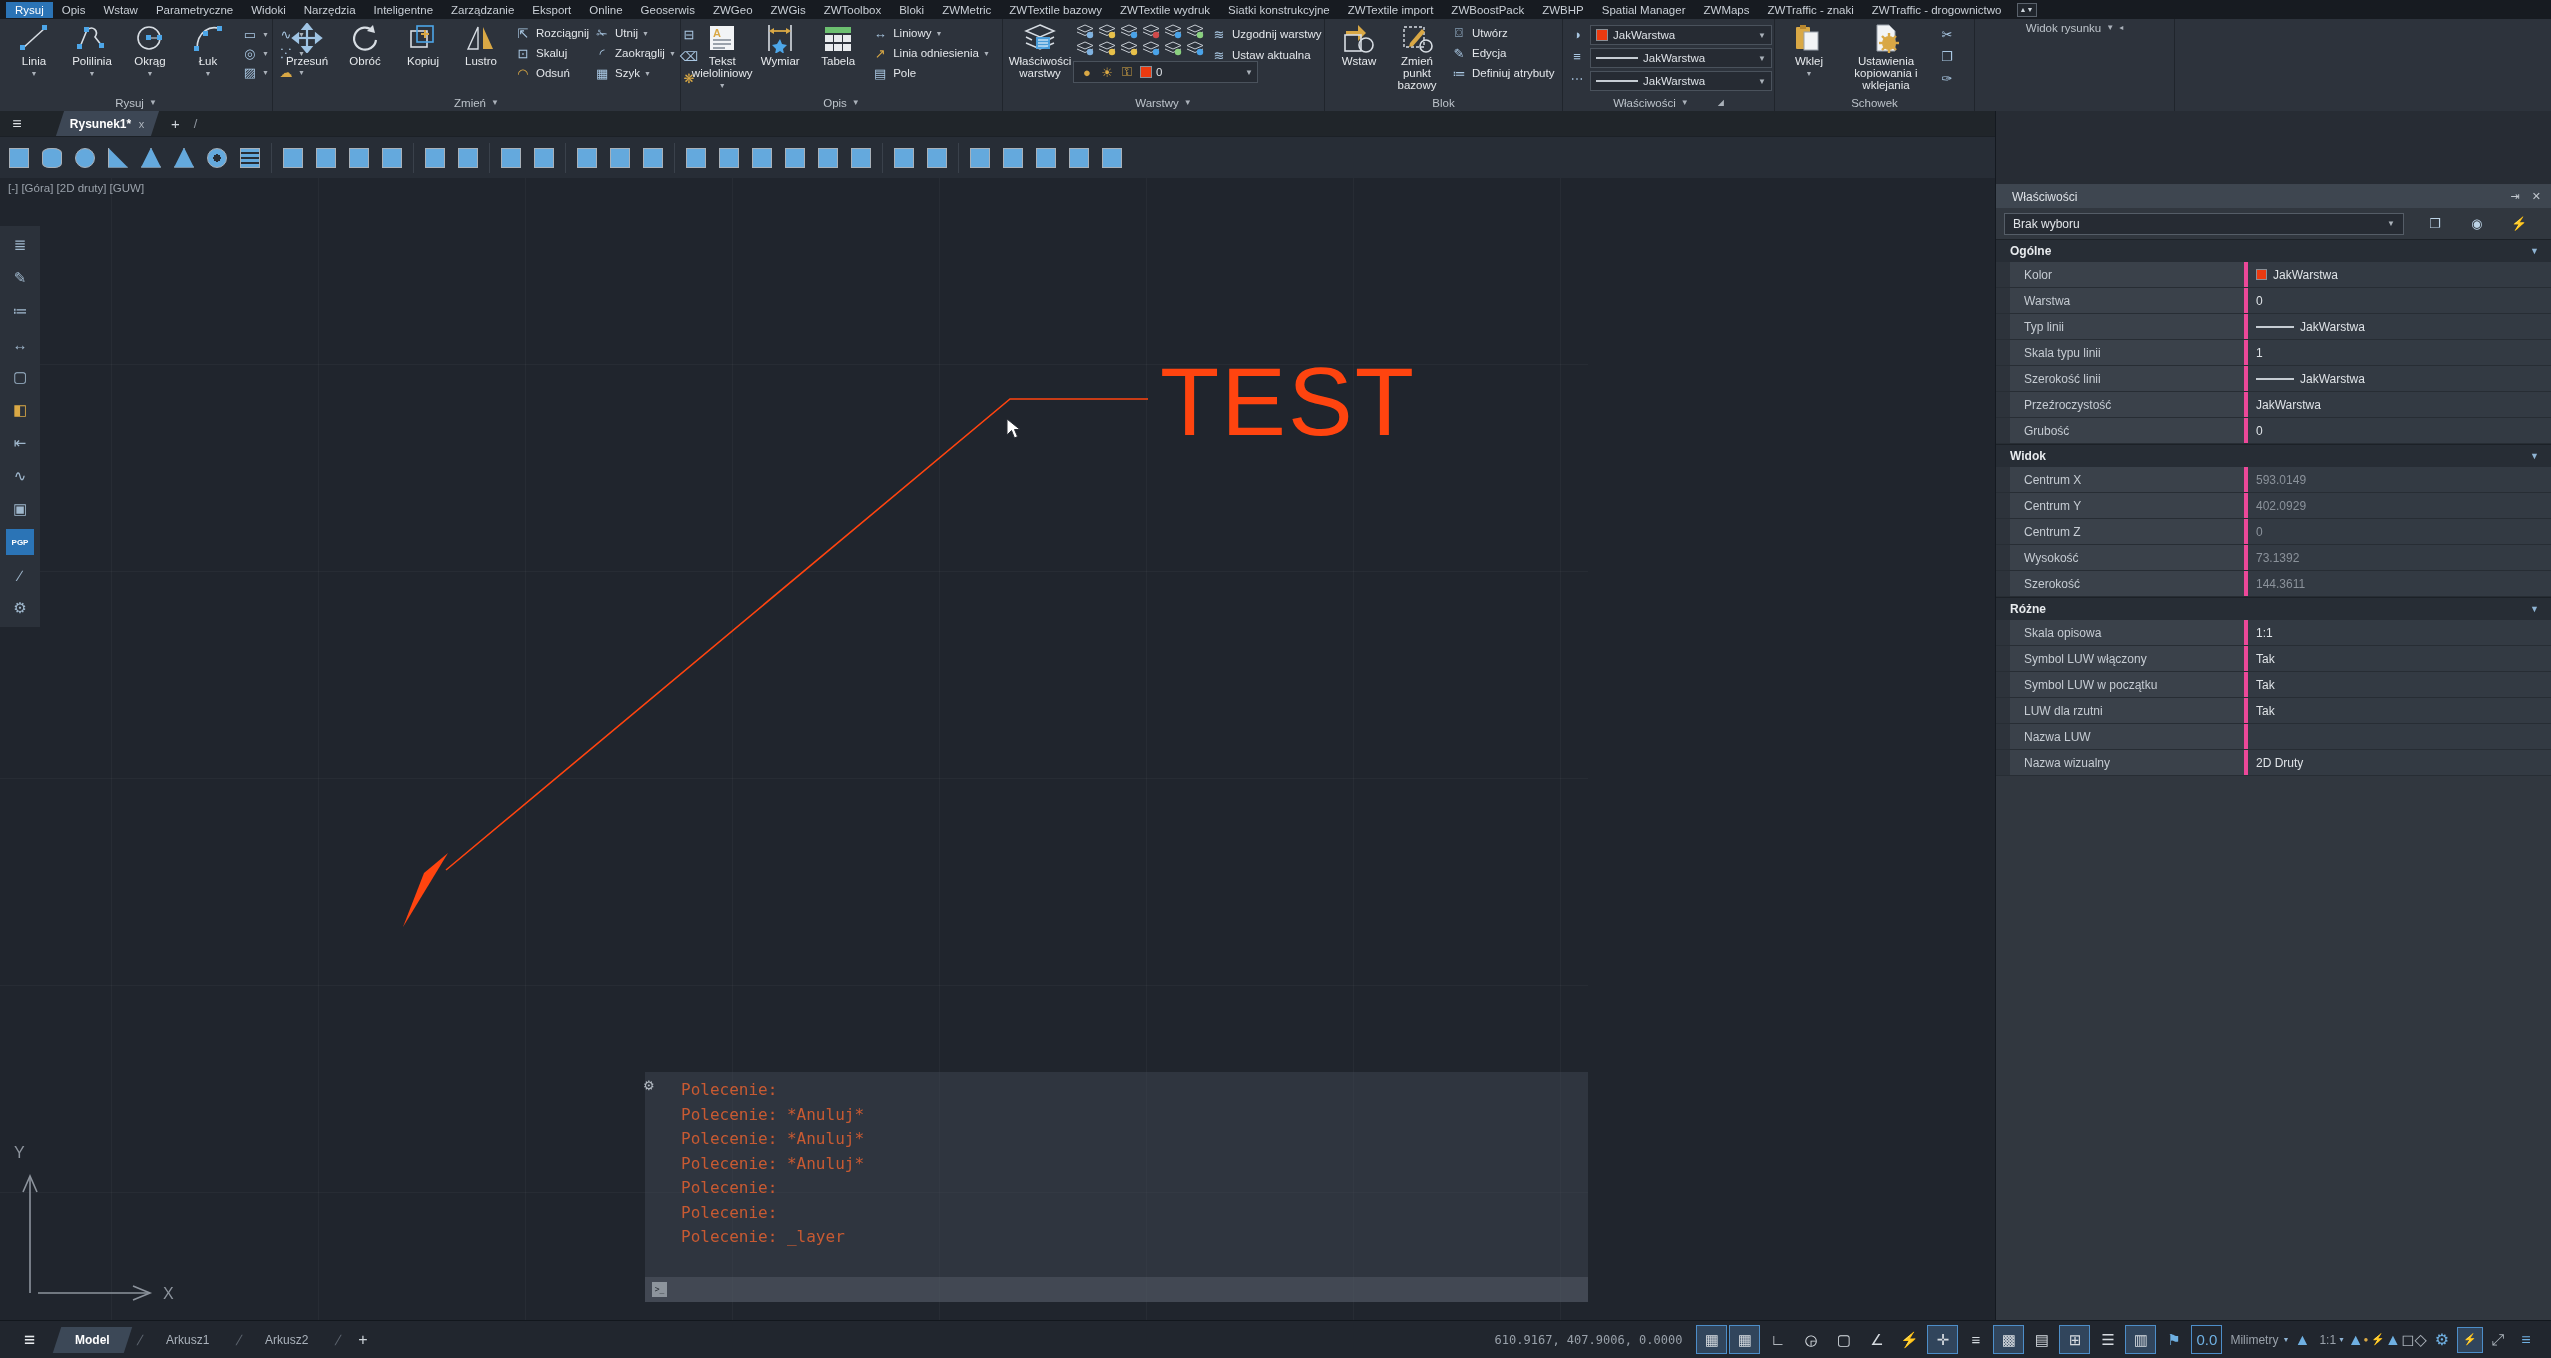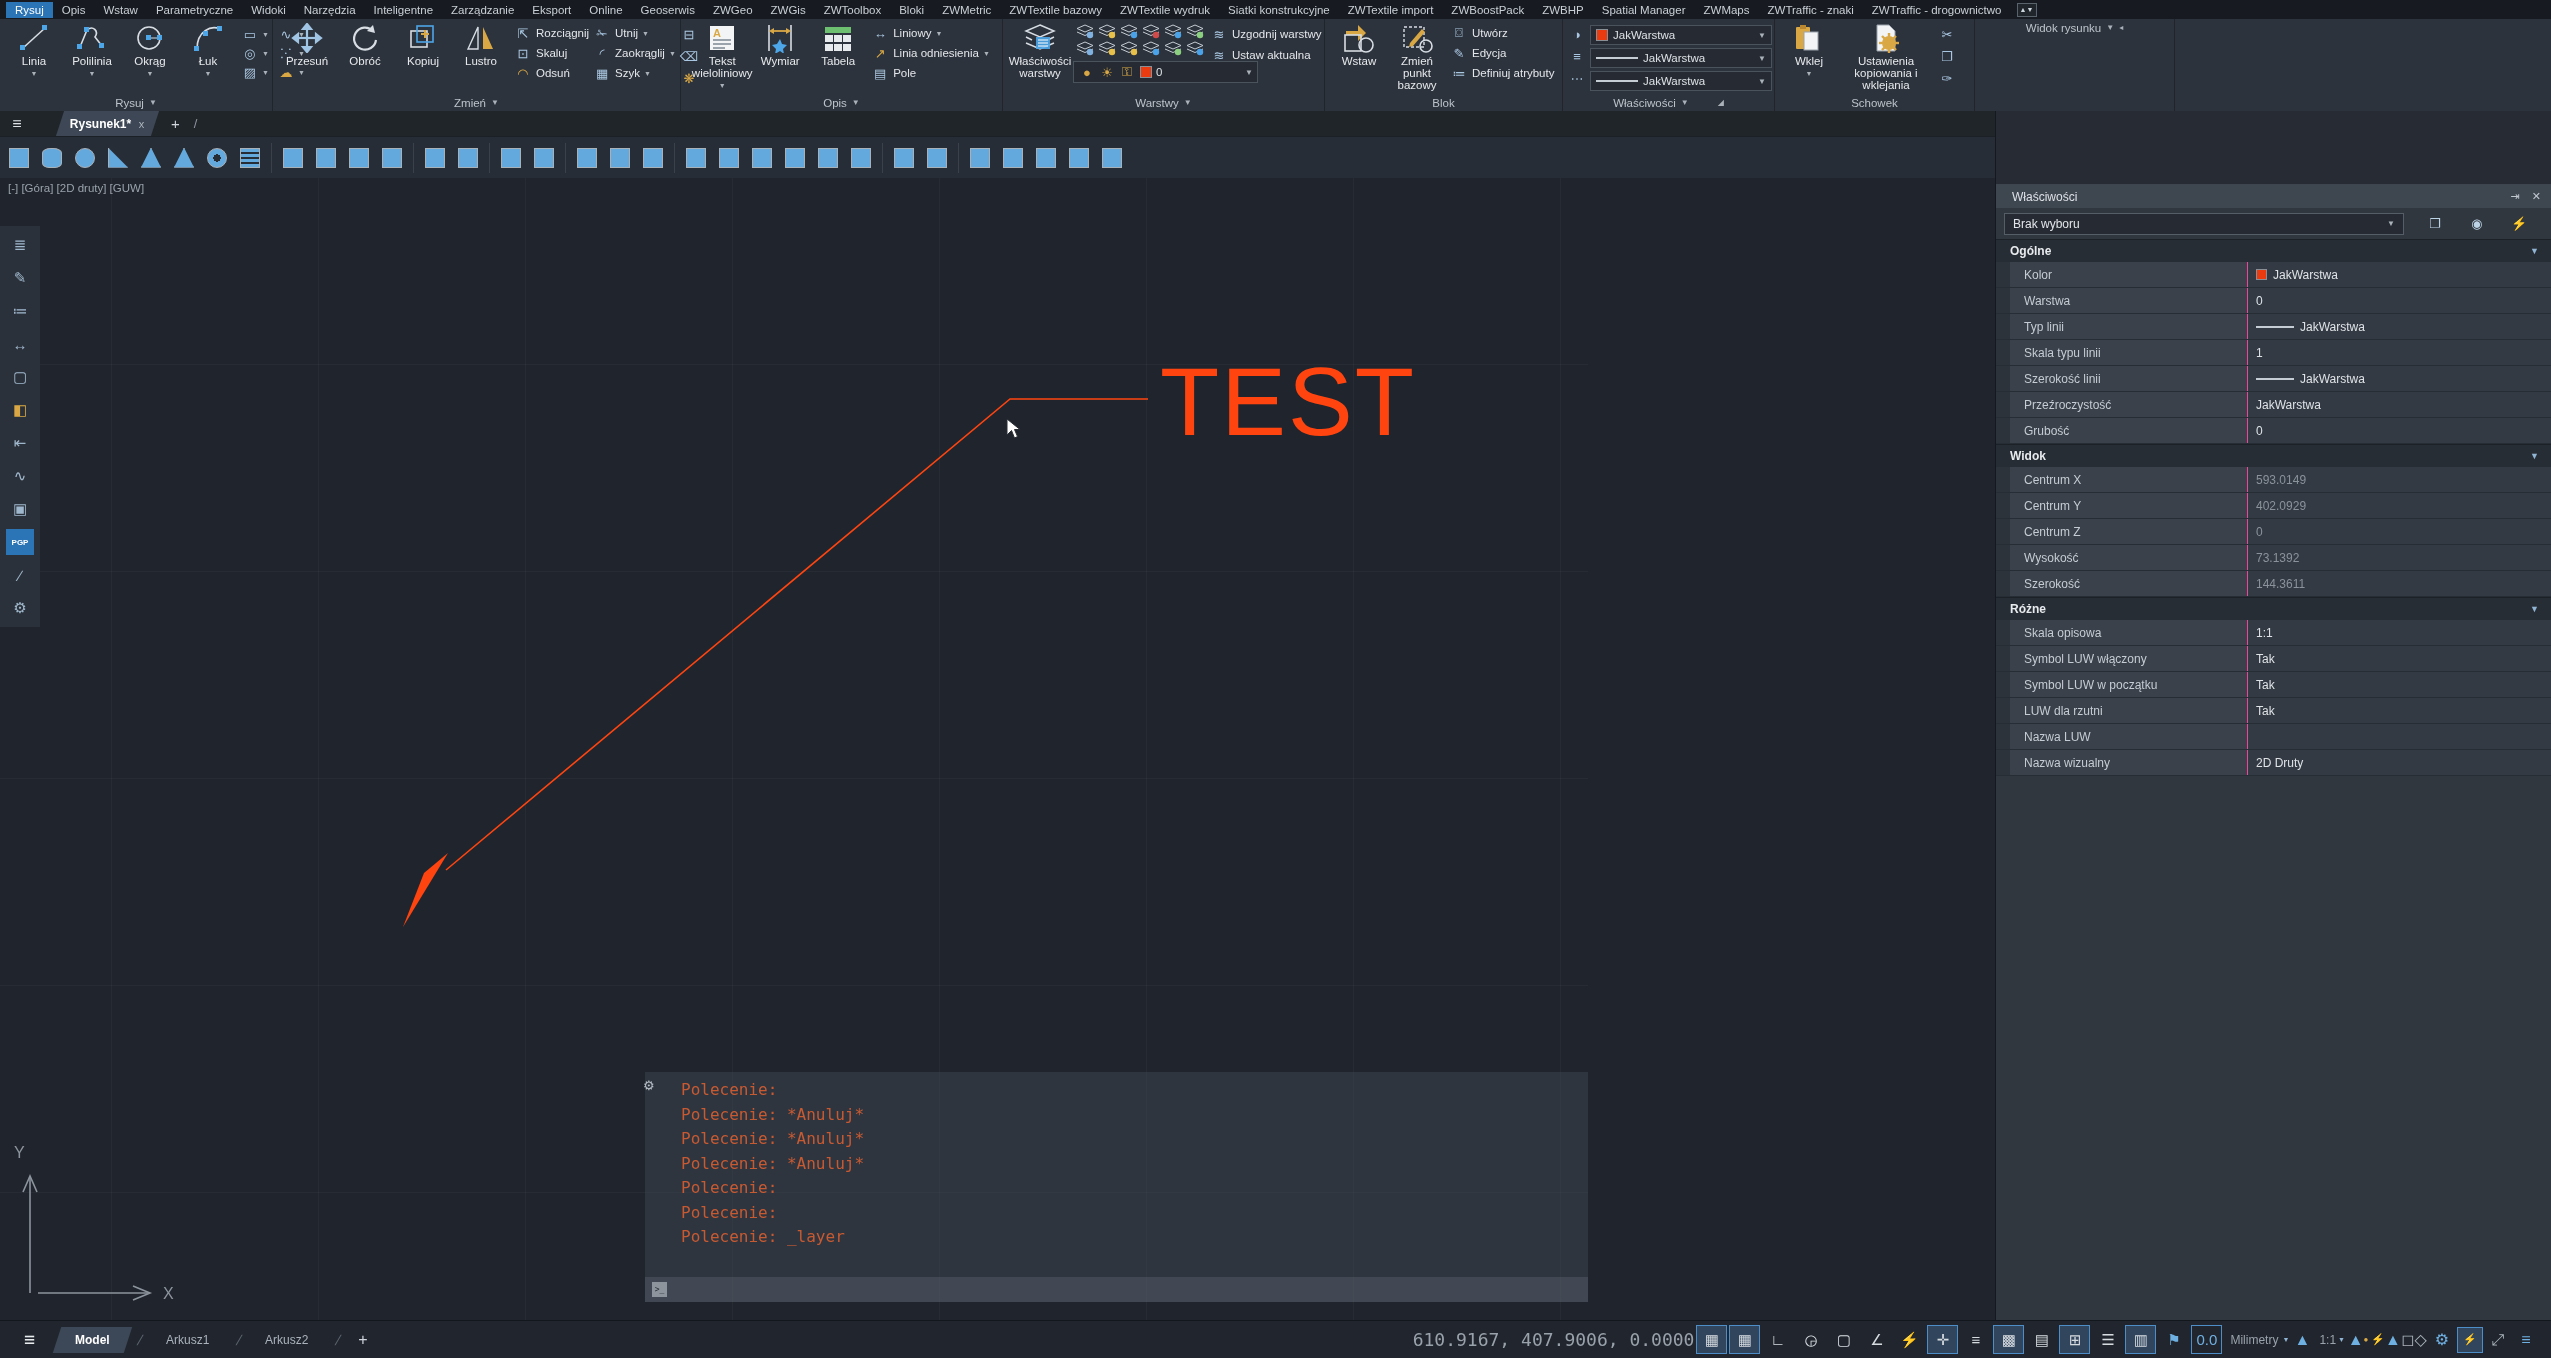--- a/index.html
+++ b/index.html
@@ -106,39 +106,39 @@
     color:#e2e5e9; font-size:12px; display:flex; align-items:center; padding:0 8px; }
   #ppsel .selbox .combo-car { margin-left:auto; }
   #ppsel .selic { width:22px; height:20px; display:flex; align-items:center; justify-content:center;
     color:#bcd3e6; font-size:13px; }
   .psec-h { height:23px; background:#272d35; border-top:1px solid #1c2127; display:flex; align-items:center;
     color:#e8ebee; font-size:12px; font-weight:bold; padding:0 12px 0 14px; }
   .psec-h .combo-car { margin-left:auto; color:#8fb4d4; font-size:9px; }
   .prow { display:flex; height:26px; border-bottom:1px solid #272d34; }
   .prow .gut { width:14px; background:#2d333b; flex:none; }
   .prow .plabel { width:238px; background:#3a414a; color:#c6ccd3; font-size:12px; display:flex;
-    align-items:center; padding-left:14px; border-right:1px solid #ec4899; flex:none; }
+    align-items:center; padding-left:14px; border-right:4px solid #ec4899; flex:none; }
   .prow .pval { flex:1; background:#333a43; color:#dfe3e7; font-size:12px; display:flex;
     align-items:center; padding-left:8px; gap:6px; }
   .prow .pval.muted { color:#8b929b; }
   .prow .pval .swatch { width:11px; height:11px; }
   .prow .pval .ltline { width:38px; }
   #ppfill { flex:1; background:#31373f; }
 
   
   #statusbar { position:absolute; left:0; top:1320px; width:2551px; height:38px; background:#21262e;
     border-top:1px solid #12171d; display:flex; align-items:center; padding:0 10px; }
   #statusbar .burger { color:#e8ebee; font-size:19px; margin:0 22px 0 14px; }
   .stab { height:26px; display:flex; align-items:center; padding:0 18px; color:#aab2bb; font-size:12px;
     transform:skewX(-18deg); margin-right:4px; }
   .stab > span { transform:skewX(18deg); }
   .stab.active { background:#3c4857; color:#fff; font-weight:bold; }
   .ssl { color:#5c646e; font-size:14px; margin:0 6px; transform:skewX(-18deg); }
   .splus { color:#cfd5db; font-size:16px; margin-left:12px; }
-  #coords { font-family:"DejaVu Sans Mono", monospace; font-size:18px; color:#99a1aa; margin-right:2px; }
+  #coords { font-family:"DejaVu Sans Mono", monospace; font-size:12px; color:#99a1aa; margin-right:14px; }
   .tgl { width:31px; height:29px; display:flex; align-items:center; justify-content:center;
     color:#d6dbe0; font-size:15px; border:1px solid transparent; margin-right:2px; flex:none; }
   .tgl.active { background:#31455c; border-color:#4d8ec9; }
   .tgl.blue { color:#6fb0e2; }
   .units { color:#9aa2ab; font-size:12px; margin:0 4px 0 6px; }
   .scale-lbl { color:#9aa2ab; font-size:12px; margin:0 2px; }
   .sic { width:26px; height:26px; display:flex; align-items:center; justify-content:center;
     color:#6fb0e2; font-size:16px; margin-right:2px; flex:none; }
   .sic.dim { color:#aab2ba; }
   .spacer { flex:1; }

